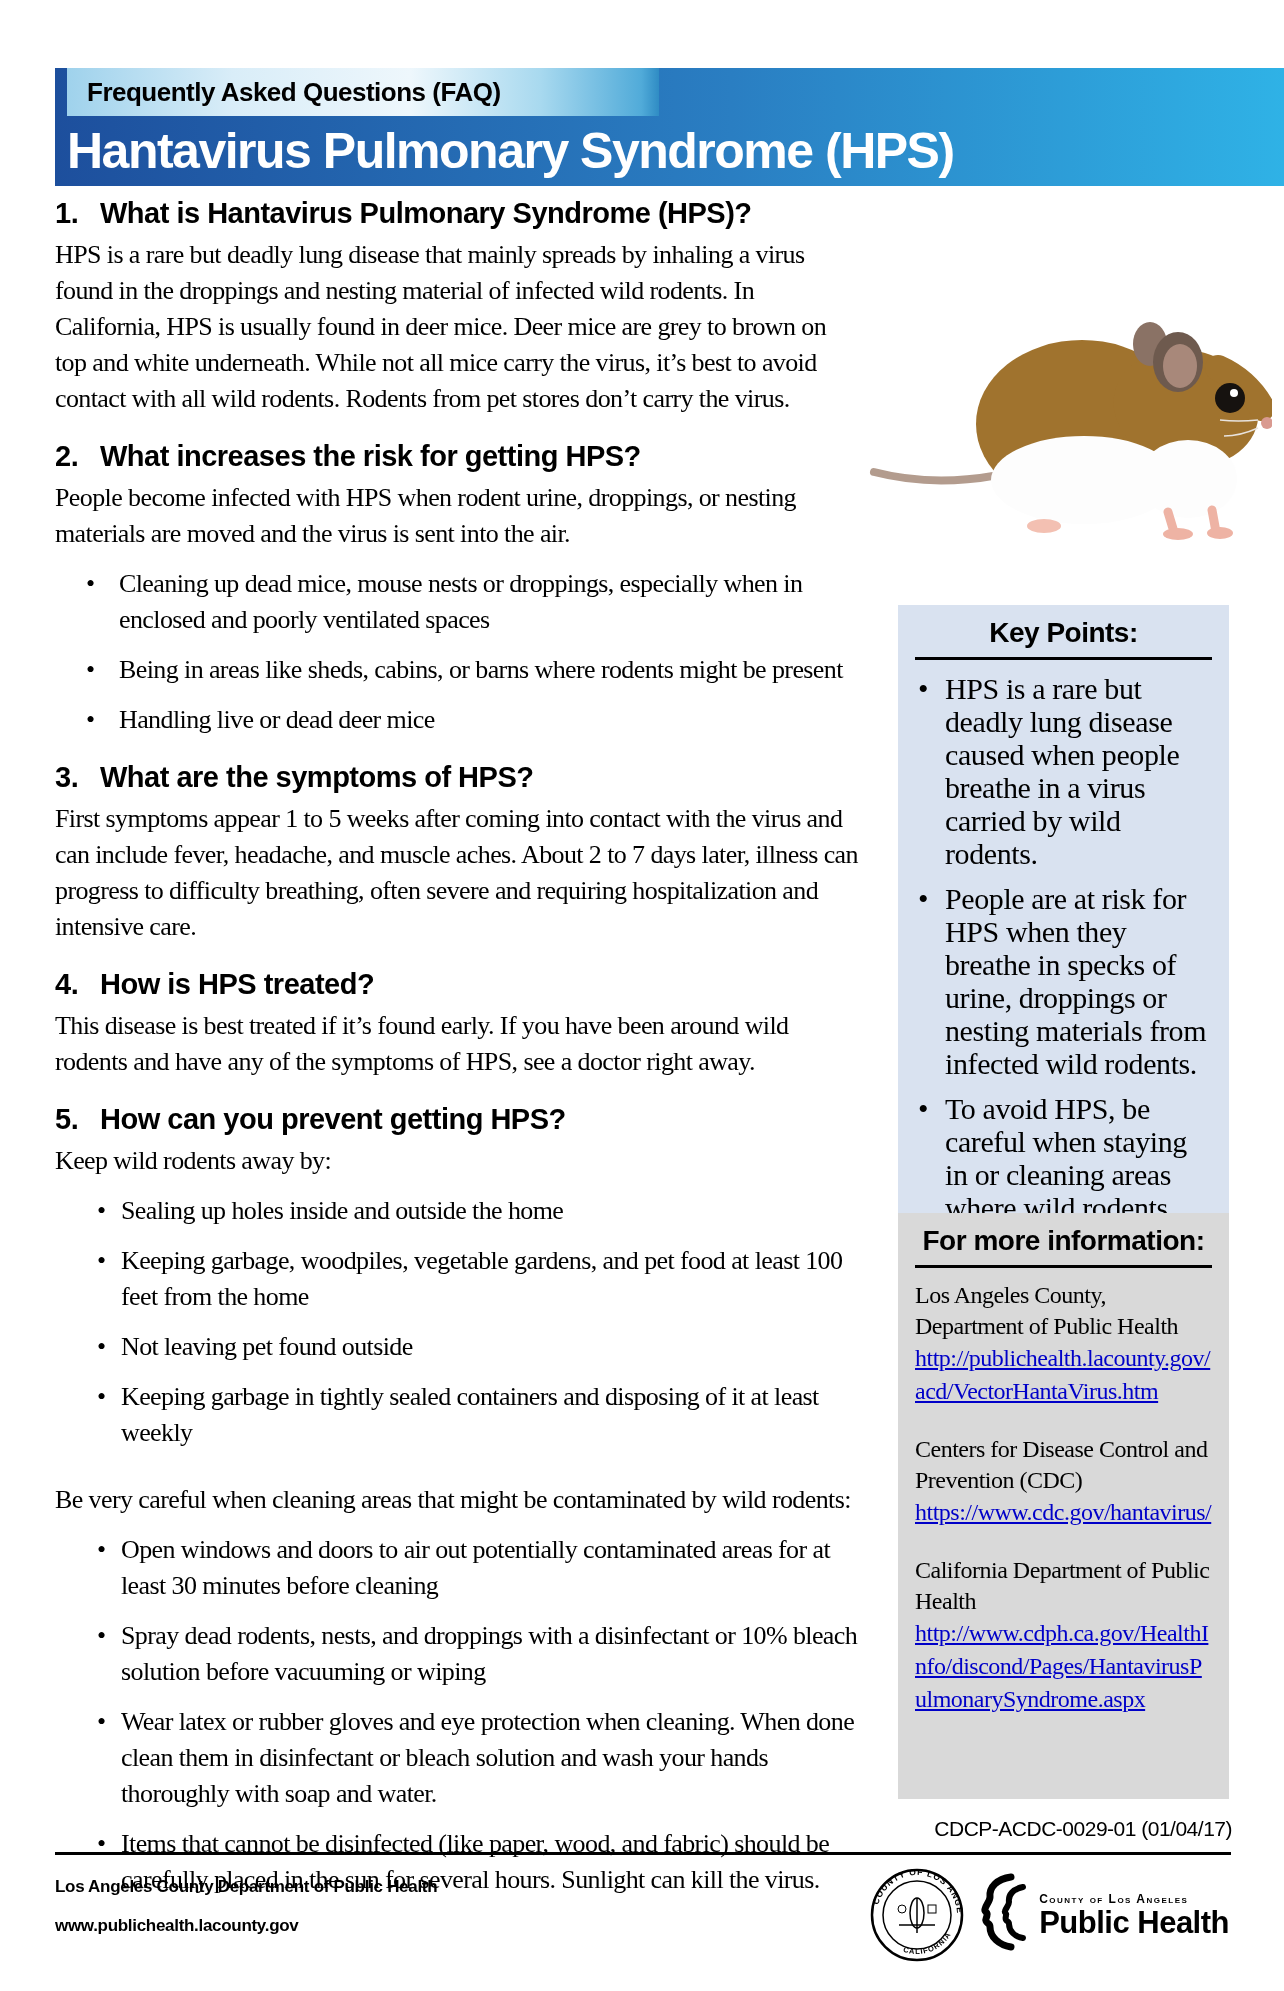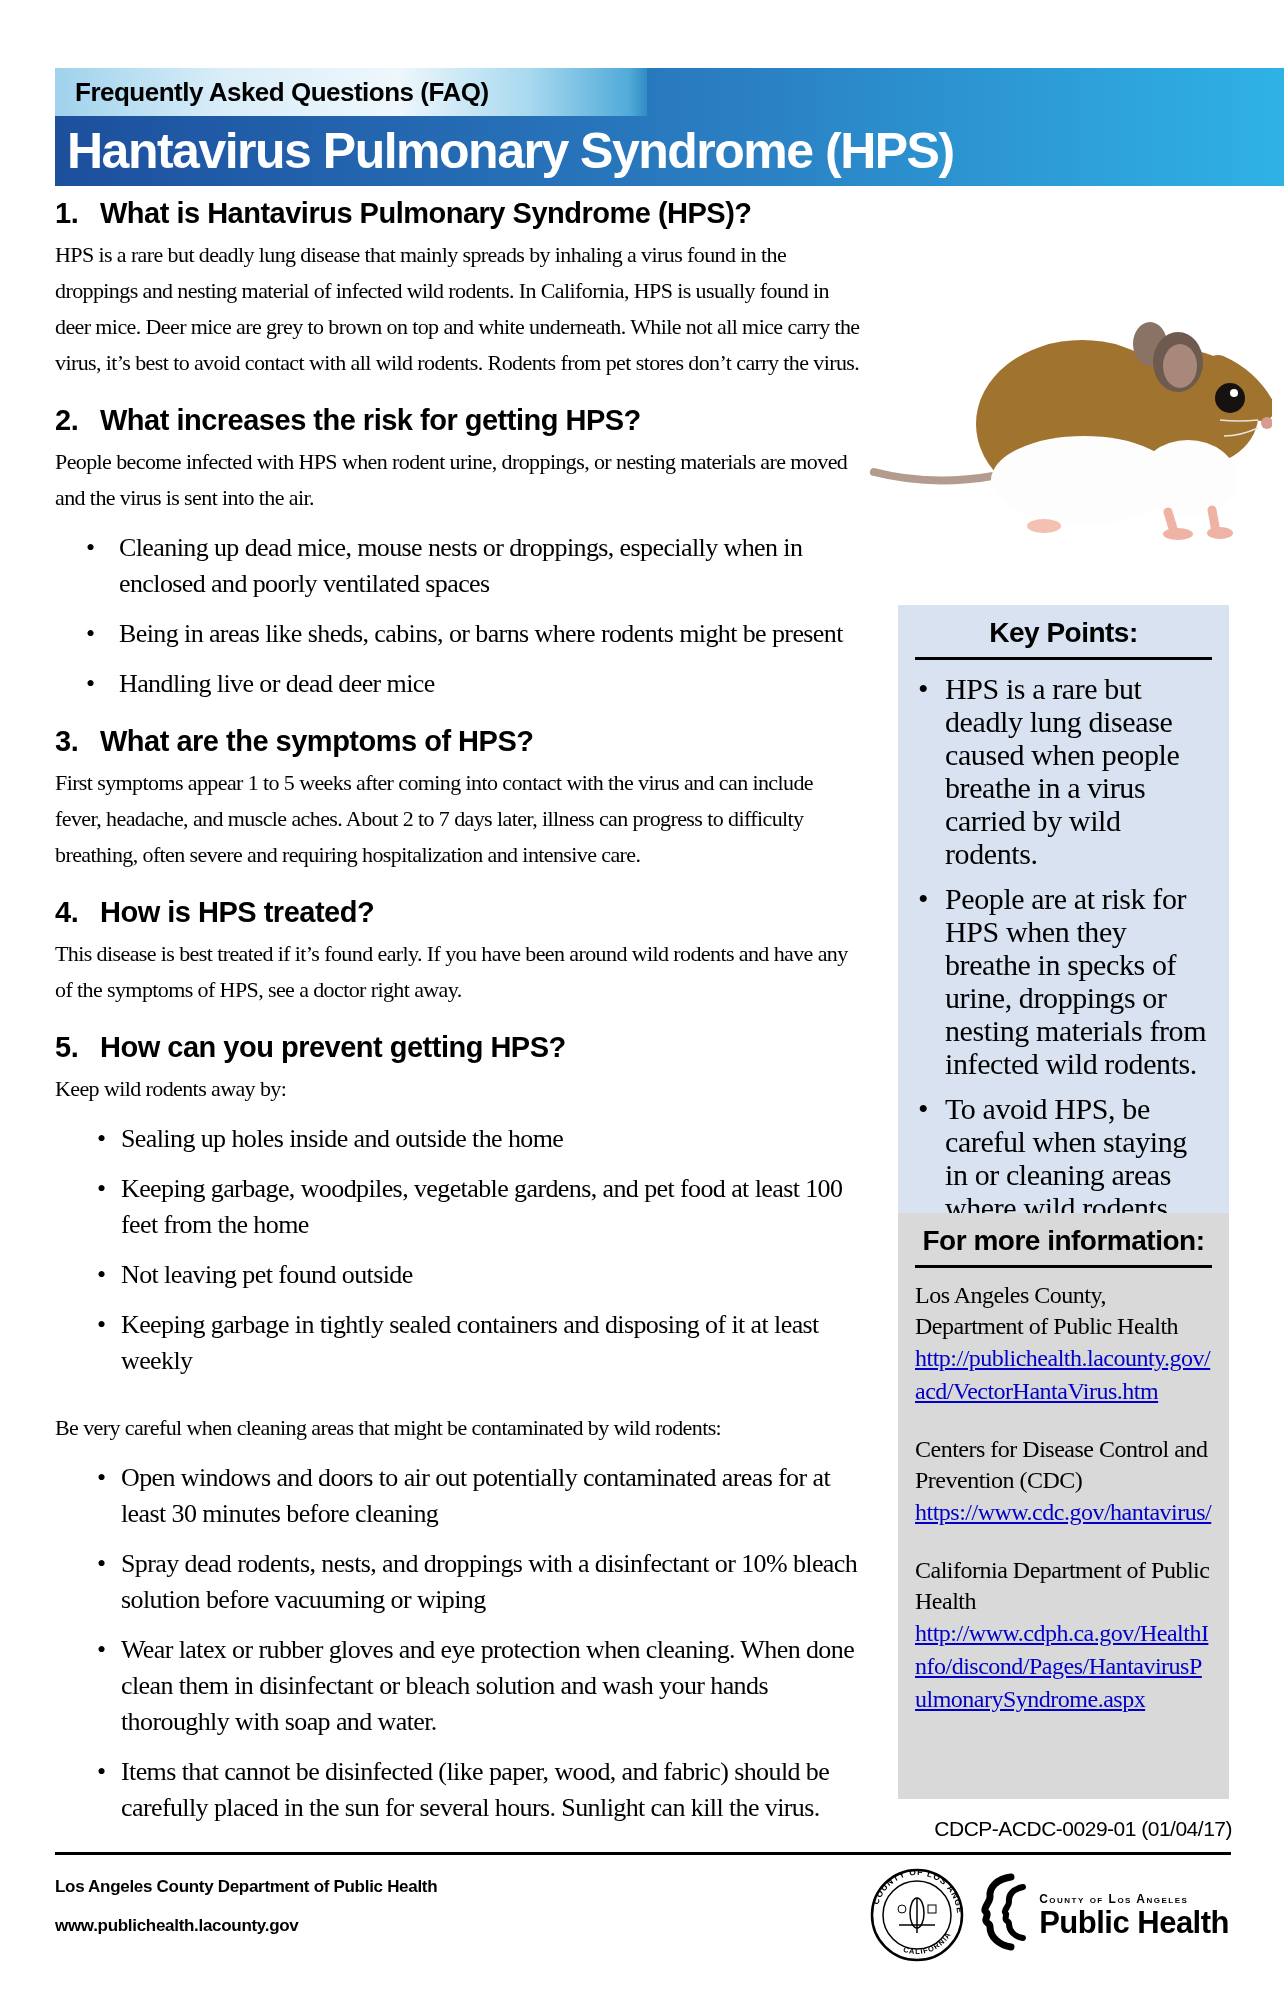--- a/index.html
+++ b/index.html
@@ -16,21 +16,21 @@
 
   
   .banner {
     position: absolute;
     top: 68px; left: 55px; right: 0;
     height: 118px;
     background: linear-gradient(90deg, #1d4f9d 0%, #2a7ec2 55%, #2fb2e6 100%);
   }
   .faq-strip {
     position: absolute;
-    top: 0; left: 0;
+    top: 0; left: 12px;
     width: 592px; height: 48px;
     background: linear-gradient(90deg, #9fd2ec 0%, #d9edf8 28%, #eef7fc 58%, #a8d9ef 80%, #51abd9 97%, #2f8cc4 100%);
     display: flex; align-items: center;
     padding-left: 20px;
   }
   .faq-strip span {
     font-family: "Liberation Sans", sans-serif;
     font-weight: bold;
     font-size: 26px;
     letter-spacing: -0.5px;
@@ -57,21 +57,21 @@
     font-family: "Liberation Sans", sans-serif;
     font-weight: bold;
     font-size: 29px;
     letter-spacing: -0.5px;
     margin: 23px 0 7px 0;
     display: flex;
   }
   .sec-h:first-child { margin-top: 0; }
   .sec-h .num { width: 45px; flex: none; }
   .body-p {
-    font-size: 22px;
+    font-size: 26px;
     letter-spacing: -0.6px;
     line-height: 36px;
     margin: 3px 0;
   }
   .bul {
     position: relative;
     padding-left: 64px;
     font-size: 26px;
     letter-spacing: -0.6px;
     line-height: 36px;

